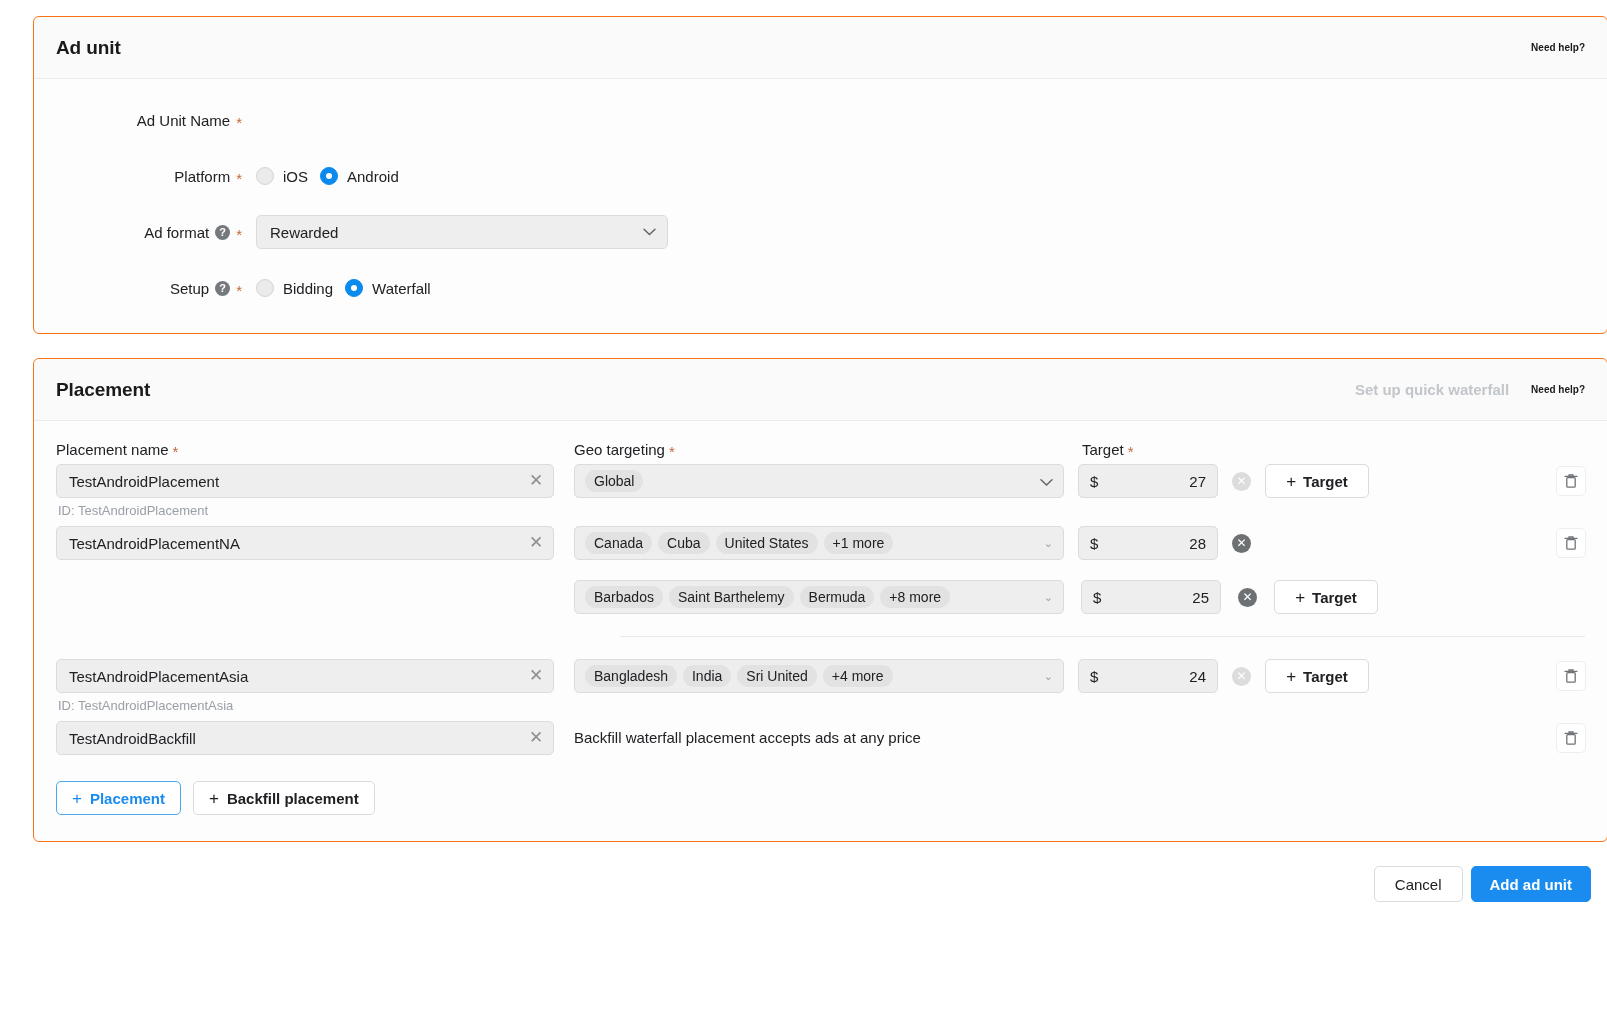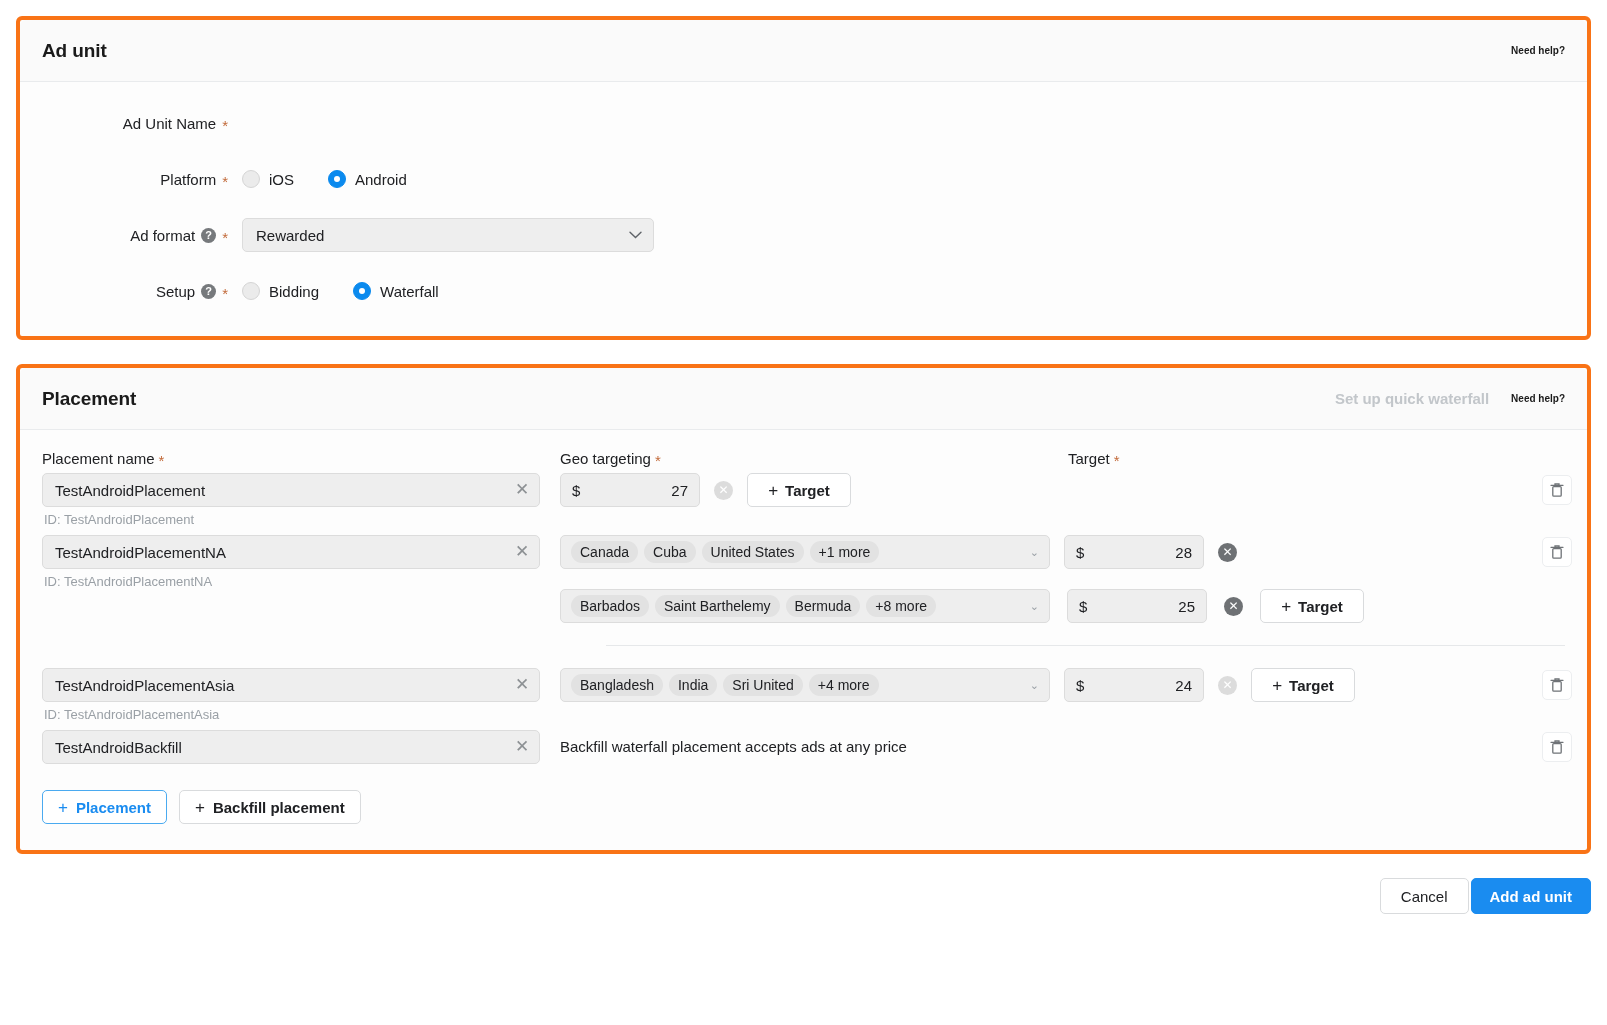--- a/index.html
+++ b/index.html
@@ -9,23 +9,24 @@
     background: #ffffff;
     font-family: "Liberation Sans", sans-serif;
     color: #202124;
     overflow: hidden;
   }
   .page { position: relative; width: 1607px; height: 1025px; padding: 16px; }
 
   
   .card {
     background: #fdfdfd;
-    border: 4px solid #f97316;
+    border: 1px solid #f97316;
     border-radius: 6px;
     width: 1575px;
+    margin-left: 17px;
   }
   .card-header {
     height: 62px;
     display: flex;
     align-items: center;
     padding: 0 22px;
     border-bottom: 1px solid #e9ebed;
     background: #fafafa;
     border-radius: 6px 6px 0 0;
   }
@@ -107,21 +108,21 @@
     display: flex; align-items: center;
     cursor: pointer;
   }
   .chev {
     position: absolute; right: 12px; top: 50%; transform: translateY(-50%);
     width: 13px; height: 8px; pointer-events: none;
   }
   .chev svg { display: block; }
 
   
-  .radio-group { display: flex; align-items: center; gap: 34px; }
+  .radio-group { display: flex; align-items: center; gap: 12px; }
   .radio-item { display: flex; align-items: center; gap: 9px; cursor: pointer; }
   .radio {
     width: 18px; height: 18px; border-radius: 50%;
     background: #ebebeb; border: 1px solid #d5d5d5;
     display: inline-block; flex: none;
   }
   .radio.checked {
     background: #0b8aee; border: 1px solid #0b8aee;
     position: relative;
   }
@@ -258,21 +259,21 @@
     display: inline-flex; align-items: center; gap: 8px;
     padding: 0 15px; cursor: pointer;
     font-family: "Liberation Sans", sans-serif;
   }
   .btn-outline .plus { font-weight: normal; font-size: 17px; line-height: 1; }
   .btn-outline.blue { border-color: #4aaaf0; color: #1a8cf0; }
 
   
   .footer {
     display: flex; justify-content: flex-end; align-items: center;
-    gap: 2px; margin-top: 24px; padding-right: 0;
+    gap: 8px; margin-top: 24px; padding-right: 0;
   }
   .btn-cancel {
     height: 36px; padding: 0 20px;
     background: #ffffff; border: 1px solid #d9dbdd; border-radius: 5px;
     font-size: 15px; color: #202124; cursor: pointer;
     font-family: "Liberation Sans", sans-serif;
   }
   .btn-primary {
     height: 36px; padding: 0 18px;
     background: #1a8cf0; border: 1px solid #1a8cf0; border-radius: 5px;
@@ -390,20 +391,28 @@
       <div class="prow">
         <div class="prow-left">
           <div class="pname-field">
             <input class="pname-input" type="text" value="TestAndroidPlacement" style="">
             <span class="clear-x">✕</span>
           </div>
           <div class="id-line">ID: TestAndroidPlacement</div>
         </div>
         <div class="prow-right">
           <div style="display:flex;align-items:center;gap:14px;">
+            <div class="geo-select">
+              <span class="chip">Global</span>
+              <span class="geo-chev big">
+                <svg width="13" height="8" viewBox="0 0 13 8">
+                    <path d="M1 1.2 L6.5 6.6 L12 1.2" fill="none" stroke="#5f6368" stroke-width="1.4" stroke-linecap="round"></path>
+                  </svg>
+              </span>
+            </div>
             <div class="money">
               <span class="dollar">$</span>
               <span class="val">27</span>
             </div>
             <span class="circle-x muted">✕</span>
             <div class="btn-target">
               <span class="plus">+</span>
               <span>Target</span>
             </div>
             <div style="margin-left:auto;">
@@ -418,21 +427,20 @@
           </div>
         </div>
       </div>
 
       <div class="prow">
         <div class="prow-left">
           <div class="pname-field">
             <input class="pname-input" type="text" value="TestAndroidPlacementNA" style="">
             <span class="clear-x">✕</span>
           </div>
-          <div class="id-line">ID: TestAndroidPlacementNA</div>
         </div>
         <div class="prow-right">
 
           <div style="display:flex;align-items:center;gap:14px;">
             <div class="geo-select">
               <span class="chip">Canada</span>
               <span class="chip">Cuba</span>
               <span class="chip">United States</span>
               <span class="chip">+1 more</span>
               <span class="geo-chev">⌄</span>

